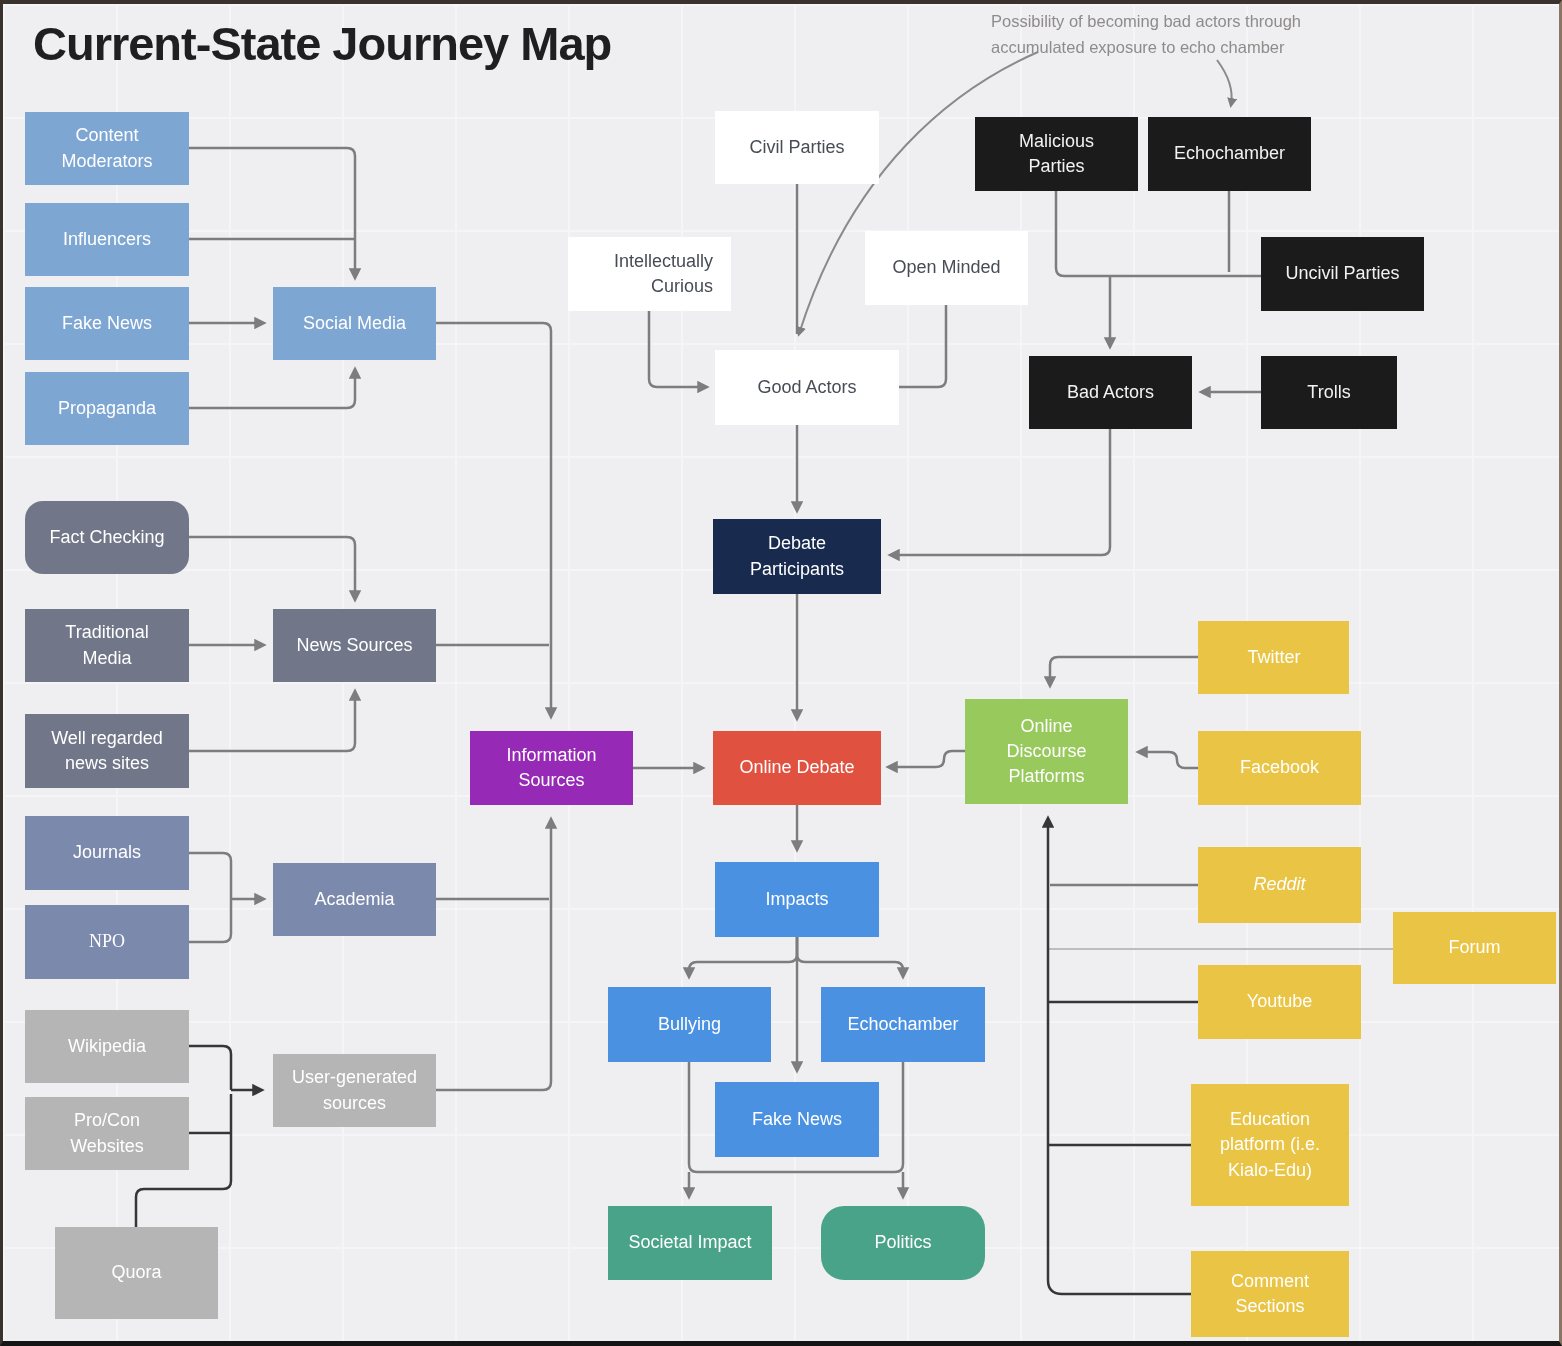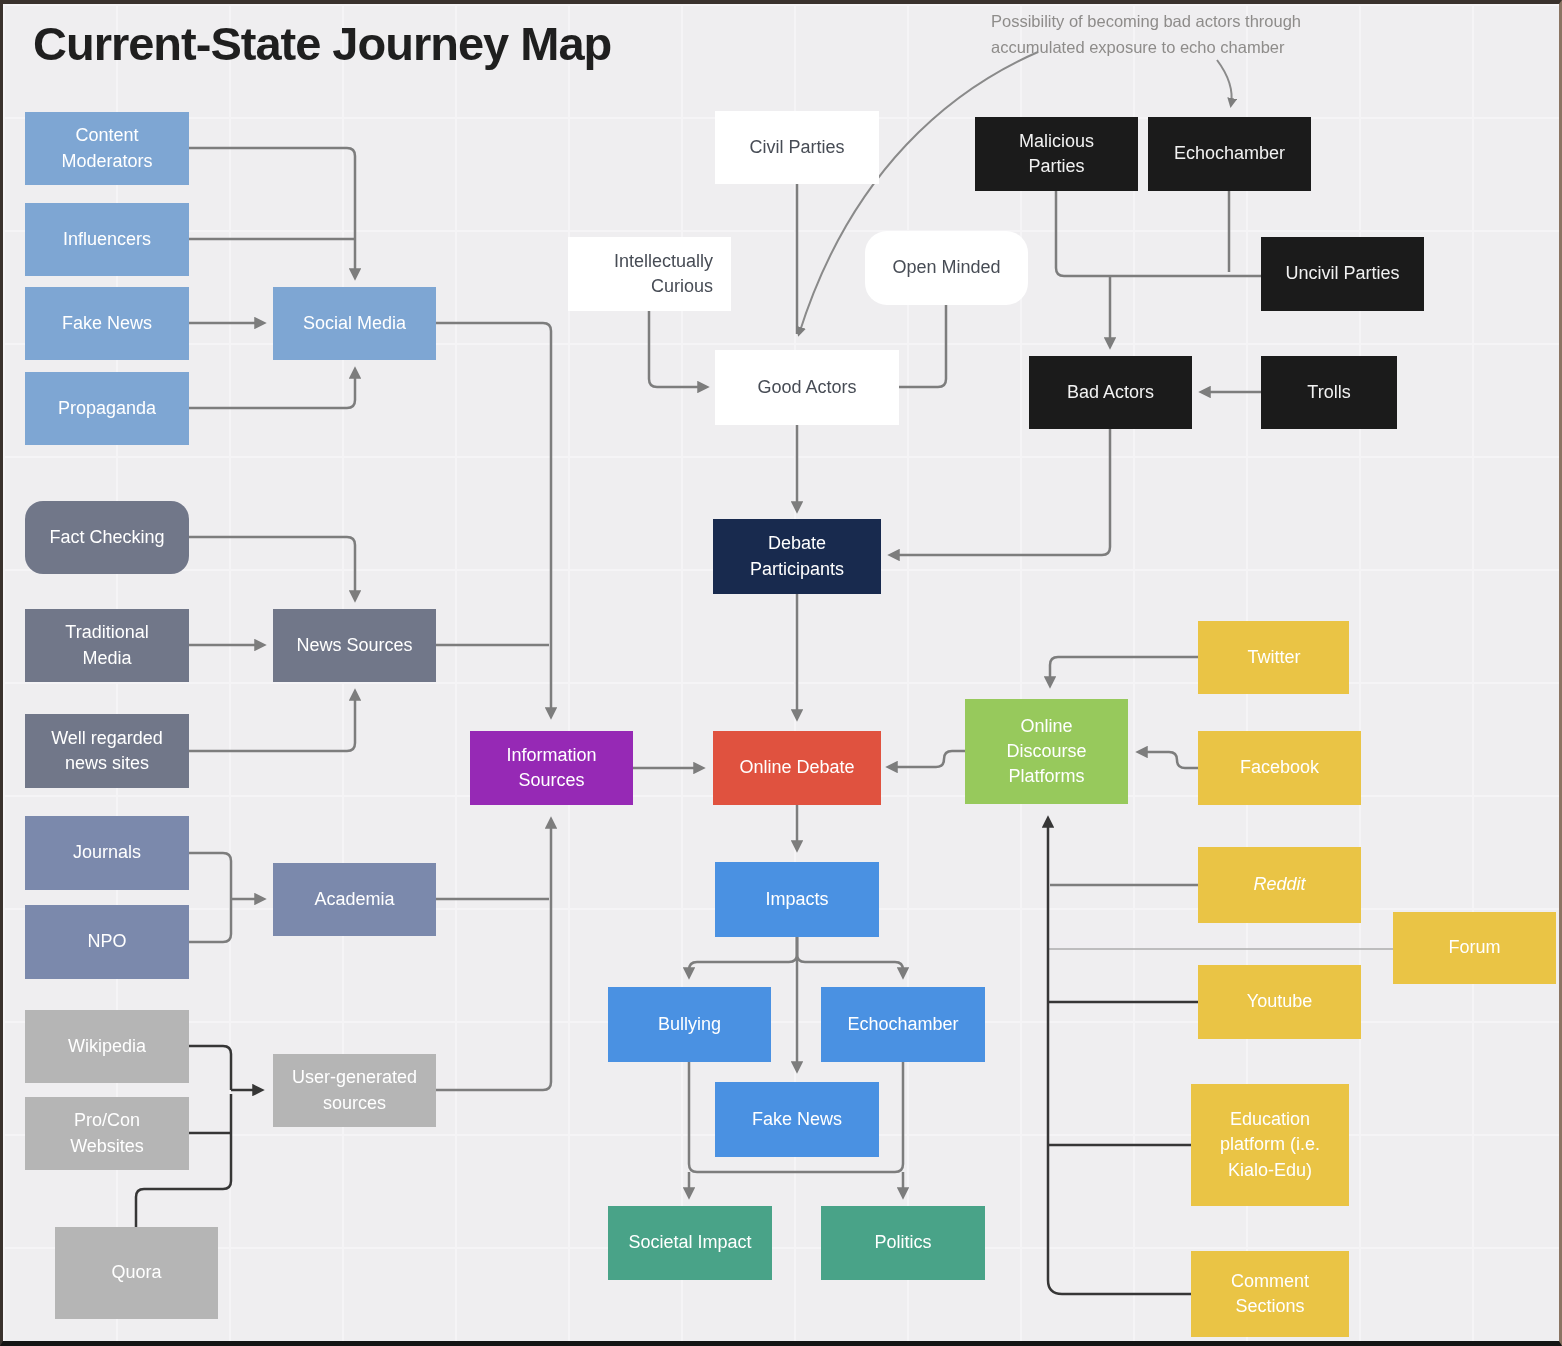--- a/index.html
+++ b/index.html
@@ -143,21 +143,21 @@
       </div>
       <div class="node g-slate" style="left: 22px; top: 710px; width: 164px; height: 74px; background: rgb(113, 119, 137);">
         <span>Well regarded news sites</span>
       </div>
       <div class="node g-slate" style="left: 270px; top: 605px; width: 163px; height: 73px; background: rgb(113, 119, 137);">
         <span>News Sources</span>
       </div>
       <div class="node g-bluegray" style="left: 22px; top: 812px; width: 164px; height: 74px; background: rgb(123, 137, 172);">
         <span>Journals</span>
       </div>
-      <div class="node g-bluegray" style="left: 22px; top: 901px; width: 164px; height: 74px; background: rgb(123, 137, 172);">
+      <div class="node g-bluegray" style="left: 22px; top: 901px; width: 164px; height: 74px; background: rgb(123, 137, 172); font-family: Liberation Serif, serif;">
         <span>NPO</span>
       </div>
       <div class="node g-bluegray" style="left: 270px; top: 859px; width: 163px; height: 73px; background: rgb(123, 137, 172);">
         <span>Academia</span>
       </div>
       <div class="node g-lightgray" style="left: 22px; top: 1006px; width: 164px; height: 73px; background: rgb(181, 181, 181);">
         <span>Wikipedia</span>
       </div>
       <div class="node g-lightgray" style="left: 22px; top: 1093px; width: 164px; height: 73px; background: rgb(181, 181, 181);">
         <span>Pro/Con Websites</span>
@@ -170,21 +170,21 @@
       </div>
       <div class="node g-purple" style="left: 467px; top: 727px; width: 163px; height: 74px; background: rgb(150, 41, 181);">
         <span>Information Sources</span>
       </div>
       <div class="node g-white" style="left: 712px; top: 107px; width: 164px; height: 73px; background: rgb(255, 255, 255);">
         <span>Civil Parties</span>
       </div>
       <div class="node g-white" style="left: 565px; top: 233px; width: 163px; height: 74px; background: rgb(255, 255, 255); text-align: right;">
         <span>Intellectually Curious</span>
       </div>
-      <div class="node g-white" style="left: 862px; top: 227px; width: 163px; height: 74px; background: rgb(255, 255, 255); border-radius: 22px;">
+      <div class="node g-white" style="left: 862px; top: 227px; width: 163px; height: 74px; background: rgb(255, 255, 255);">
         <span>Open Minded</span>
       </div>
       <div class="node g-white" style="left: 712px; top: 346px; width: 184px; height: 75px; background: rgb(255, 255, 255);">
         <span>Good Actors</span>
       </div>
       <div class="node g-black" style="left: 972px; top: 113px; width: 163px; height: 74px; background: rgb(27, 27, 27);">
         <span>Malicious Parties</span>
       </div>
       <div class="node g-black" style="left: 1145px; top: 113px; width: 163px; height: 74px; background: rgb(27, 27, 27);">
         <span>Echochamber</span>
@@ -212,21 +212,21 @@
       </div>
       <div class="node g-blue2" style="left: 818px; top: 983px; width: 164px; height: 75px; background: rgb(74, 145, 226);">
         <span>Echochamber</span>
       </div>
       <div class="node g-blue2" style="left: 712px; top: 1078px; width: 164px; height: 75px; background: rgb(74, 145, 226);">
         <span>Fake News</span>
       </div>
       <div class="node g-teal" style="left: 605px; top: 1202px; width: 164px; height: 74px; background: rgb(73, 163, 136);">
         <span>Societal Impact</span>
       </div>
-      <div class="node g-teal" style="left: 818px; top: 1202px; width: 164px; height: 74px; background: rgb(73, 163, 136);">
+      <div class="node g-teal" style="left: 818px; top: 1202px; width: 164px; height: 74px; background: rgb(73, 163, 136); border-radius: 23px;">
         <span>Politics</span>
       </div>
       <div class="node g-green" style="left: 962px; top: 695px; width: 163px; height: 105px; background: rgb(151, 201, 92);">
         <span>Online Discourse Platforms</span>
       </div>
       <div class="node g-yellow" style="left: 1195px; top: 617px; width: 151px; height: 73px; background: rgb(234, 196, 69); padding-left: 15px;">
         <span>Twitter</span>
       </div>
       <div class="node g-yellow" style="left: 1195px; top: 727px; width: 163px; height: 74px; background: rgb(234, 196, 69);">
         <span>Facebook</span>

